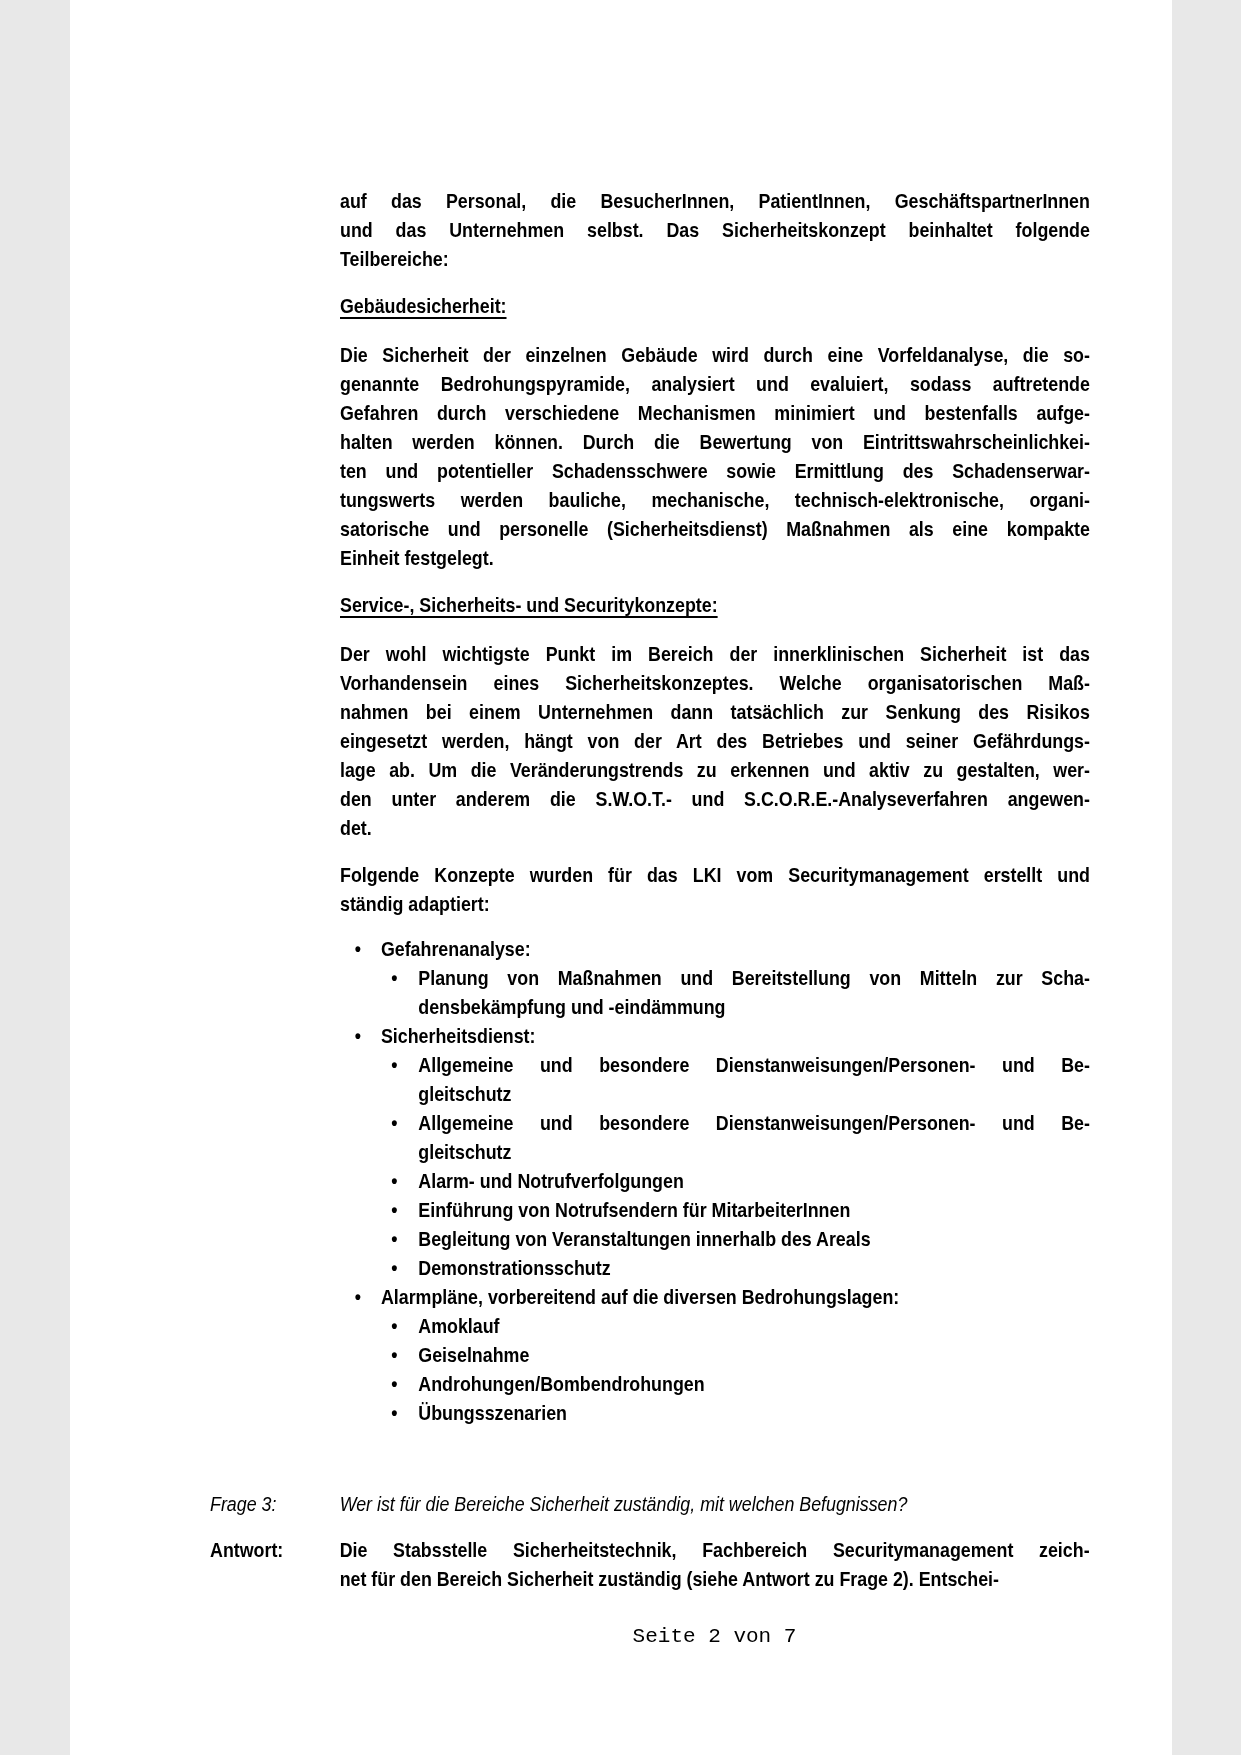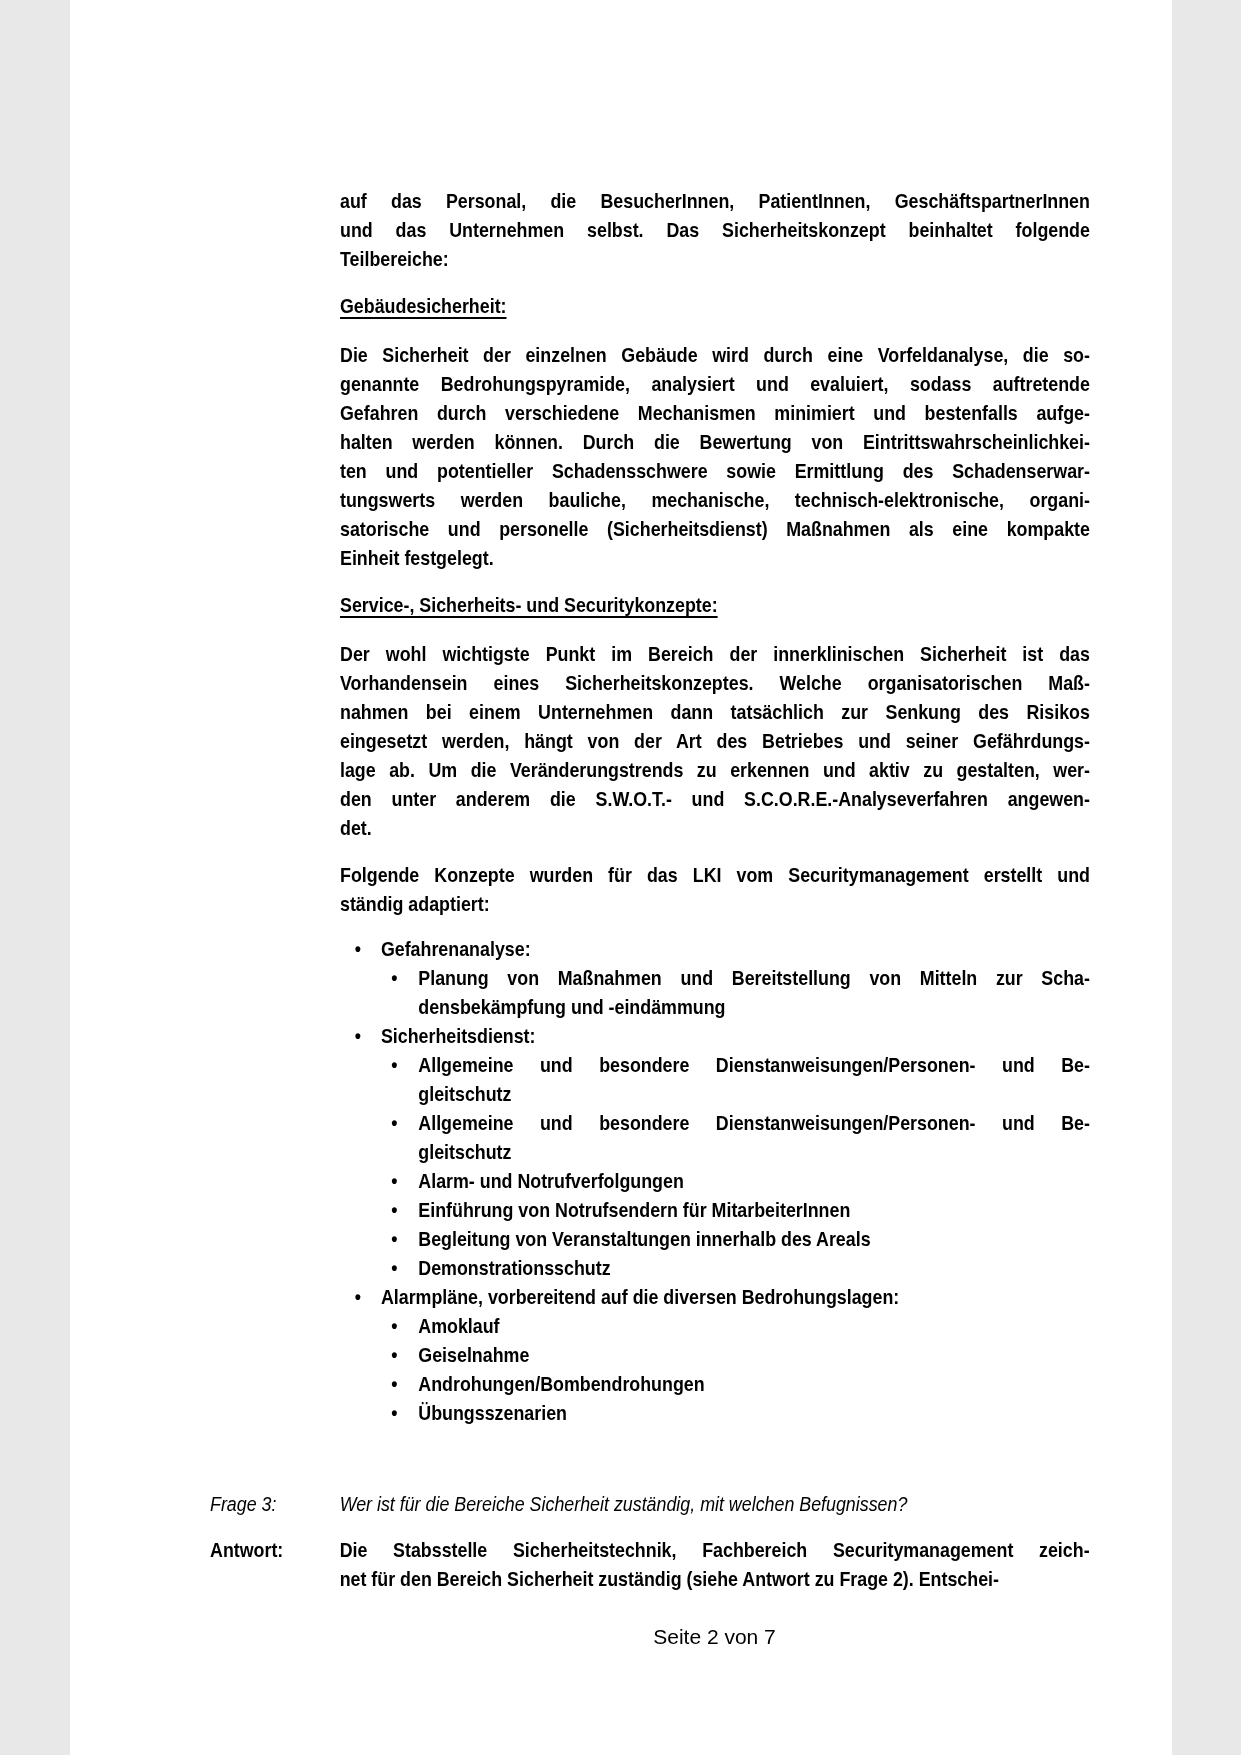--- a/index.html
+++ b/index.html
@@ -45,20 +45,21 @@
   .qa-row.question { margin-bottom:17px; font-weight:normal; font-style:italic; }
   .qa-label { flex:0 0 auto; width:149px; }
   .qa-text { flex:1; min-width:0; }
   .qa-row.question .qa-text { white-space:nowrap; }
 
   .footer {
     position:absolute; left:270px; top:1622px; width:750px;
     text-align:center;
     font-weight:normal;
     font-size:21px;
+    font-family:Liberation Mono, monospace;
   }
 </style>
 </head>
 <body>
 
 <div class="page">
 
   <div class="content squeeze">
 
     <div class="para">

